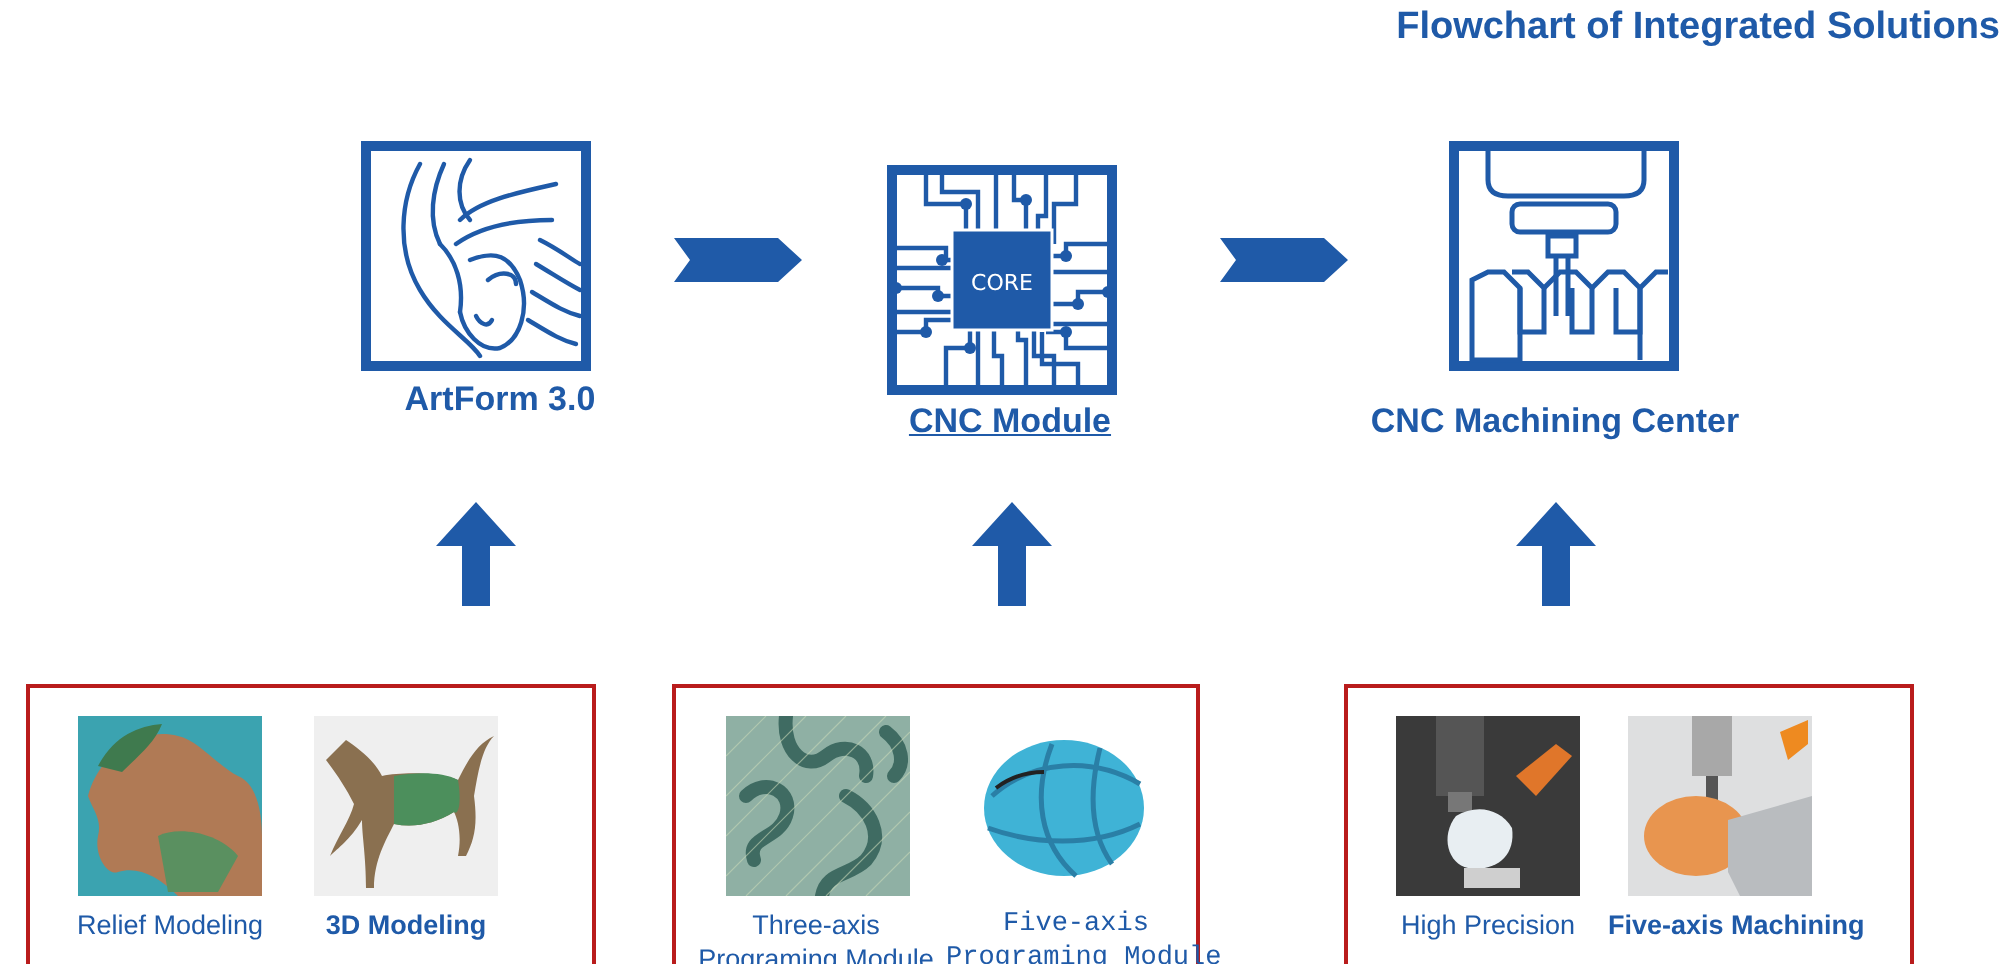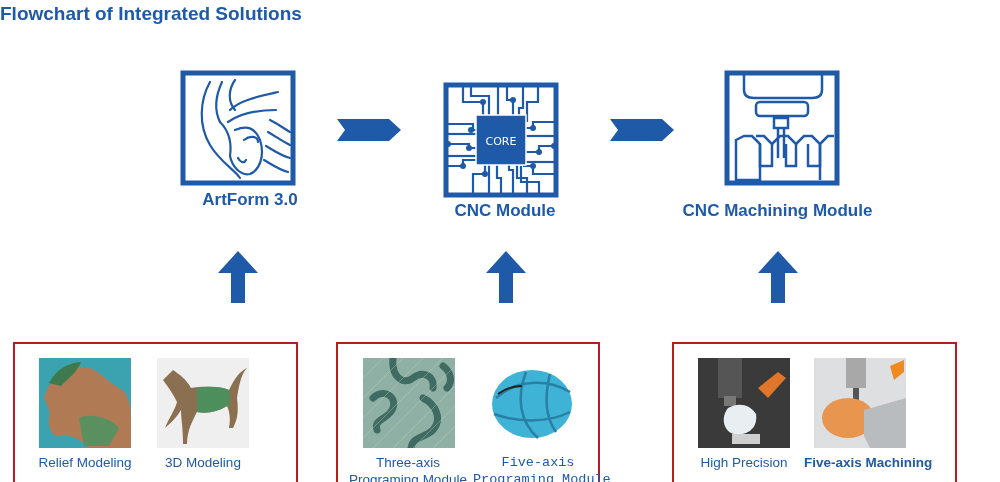--- a/index.html
+++ b/index.html
@@ -1,17 +1,17 @@
 <!DOCTYPE html>
 <html><head>
 <meta charset="utf-8">
 <style>
   html,body{margin:0;padding:0;background:#ffffff;}
   body{width:1000px;height:482px;position:relative;overflow:hidden;font-family:"Liberation Sans",sans-serif;}
-  .title{position:absolute;left:0;top:3px;width:1000px;text-align:left;color:#1f5aa8;font-weight:bold;font-size:19px;}
+  .title{position:absolute;left:0;top:3px;width:1000px;text-align:right;color:#1f5aa8;font-weight:bold;font-size:19px;}
   .icon-box{position:absolute;width:116px;height:116px;}
   .icon-box svg{width:100%;height:100%;display:block;}
   .stage-label{position:absolute;color:#1f5aa8;font-weight:bold;font-size:17px;text-align:center;line-height:21px;}
   .harrow{position:absolute;width:64px;height:22px;}
   .uarrow{position:absolute;width:40px;height:52px;}
   .panel{position:absolute;top:330px;height:150px;border:2px solid #b91c1c;box-sizing:border-box;background:#fff;margin-top:12px;}
   .thumb{position:absolute;width:92px;height:90px;top:14px;}
   .thumb svg{width:100%;height:100%;display:block;}
   .caption{position:absolute;top:110px;color:#1f5aa8;font-size:13.5px;text-align:center;line-height:17px;white-space:nowrap;}
 </style>
@@ -85,21 +85,21 @@
       <circle cx="42" cy="92" r="3"></circle>
         <circle cx="90" cy="84" r="3"></circle>
         <circle cx="5" cy="62" r="3"></circle>
       <circle cx="111" cy="64" r="3"></circle>
         <circle cx="20" cy="84" r="3"></circle>
     </g>
     <rect x="33" y="33" width="50" height="50" fill="#1f5aa8" stroke="#ffffff" stroke-width="1.5"></rect>
     <text x="58" y="63" text-anchor="middle" fill="#ffffff" font-family="DejaVu Sans, sans-serif" font-size="11">CORE</text>
   </svg>
 </div>
-<div class="stage-label" style="left:405px;top:200px;width:200px;">CNC Module</div>
+<div class="stage-label" style="left:405px;top:200px;width:200px;text-decoration:underline;">CNC Module</div>
 
 <svg class="harrow" style="left:610px;top:119px;" viewBox="0 0 64 22">
   <polygon points="0,0 52,0 64,11 52,22 0,22 8,11" fill="#1f5aa8"></polygon>
 </svg>
 
 <div class="icon-box" style="left:724px;top:70px;">
   <svg viewBox="0 0 116 116">
     <rect x="3" y="3" width="110" height="110" fill="none" stroke="#1f5aa8" stroke-width="5"></rect>
     <g fill="none" stroke="#1f5aa8" stroke-width="2.5">
       <path d="M20 5 V20 Q20 28 30 28 H88 Q98 28 98 20 V5"></path>
@@ -107,21 +107,21 @@
       <rect x="50" y="48" width="14" height="10"></rect>
       <path d="M54 58 V88 M60 58 V88"></path>
       <path d="M12 70 L20 66 H28 L36 74 V110 H12 Z"></path>
       <path d="M36 74 V96 H48 V74 L40 66 H32"></path>
       <path d="M48 74 L56 66 H64 L72 74 V96 H62 V74"></path>
       <path d="M72 74 L80 66 H88 L96 74 V96 H84 V74"></path>
       <path d="M96 74 L104 66 H110 M96 74 V110"></path>
     </g>
   </svg>
 </div>
-<div class="stage-label" style="left:655px;top:200px;width:245px;">CNC Machining Module</div>
+<div class="stage-label" style="left:655px;top:200px;width:245px;">CNC Machining Center</div>
 
 <svg class="uarrow" style="left:218px;top:251px;" viewBox="0 0 40 52">
   <polygon points="20,0 40,22 27,22 27,52 13,52 13,22 0,22" fill="#1f5aa8"></polygon>
 </svg>
 <svg class="uarrow" style="left:486px;top:251px;" viewBox="0 0 40 52">
   <polygon points="20,0 40,22 27,22 27,52 13,52 13,22 0,22" fill="#1f5aa8"></polygon>
 </svg>
 <svg class="uarrow" style="left:758px;top:251px;" viewBox="0 0 40 52">
   <polygon points="20,0 40,22 27,22 27,52 13,52 13,22 0,22" fill="#1f5aa8"></polygon>
 </svg>
@@ -138,21 +138,21 @@
   <div class="thumb" style="left:142px;">
     <svg viewBox="0 0 92 90">
       <rect width="92" height="90" fill="#efefef"></rect>
       <path d="M6 22 L16 12 C22 16,30 22,34 30 C44 28,62 28,72 32 C78 20,82 14,90 10 C84 16,82 28,80 40 C82 55,80 62,76 70 L72 70 C74 60,72 52,70 48 C60 54,50 56,40 54 C36 62,30 72,30 86 L26 86 C26 70,24 60,24 52 C18 62,12 66,8 70 C12 60,18 52,20 44 C16 36,12 30,6 22Z" fill="#8a7050"></path>
       <path d="M40 30 C52 28,64 28,72 32 C74 44,72 50,70 48 C60 54,50 56,40 54Z" fill="#4c8f5c"></path>
     </svg>
   </div>
   <div class="caption" style="left:14px;width:112px;">
     <div>Relief Modeling</div>
   </div>
-  <div class="caption" style="left:132px;width:112px;">
+  <div class="caption" style="left:132px;width:112px;font-weight:bold;">
     <div>3D Modeling</div>
   </div>
 </div>
 
 <div class="panel" style="left:336px;width:264px;padding-left:25px;">
   <div class="thumb" style="left:25px;">
     <svg viewBox="0 0 92 90">
       <rect width="92" height="90" fill="#8fb0a4"></rect>
       <g fill="none" stroke="#3f6b62" stroke-width="7" stroke-linecap="round">
         <path d="M30 0 C28 18,40 28,50 20 C60 12,72 18,70 30"></path>

